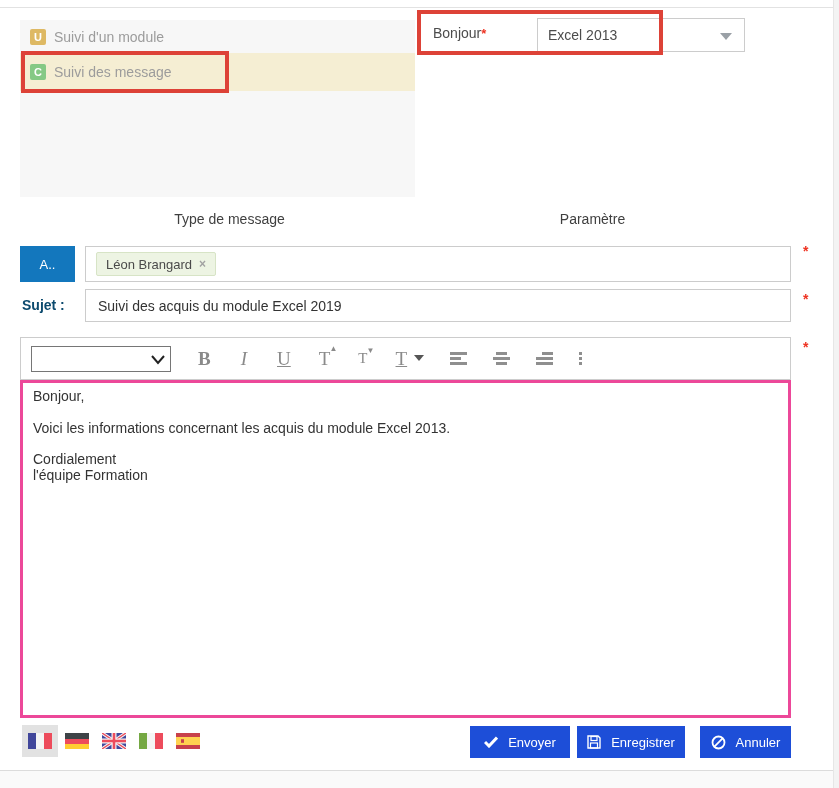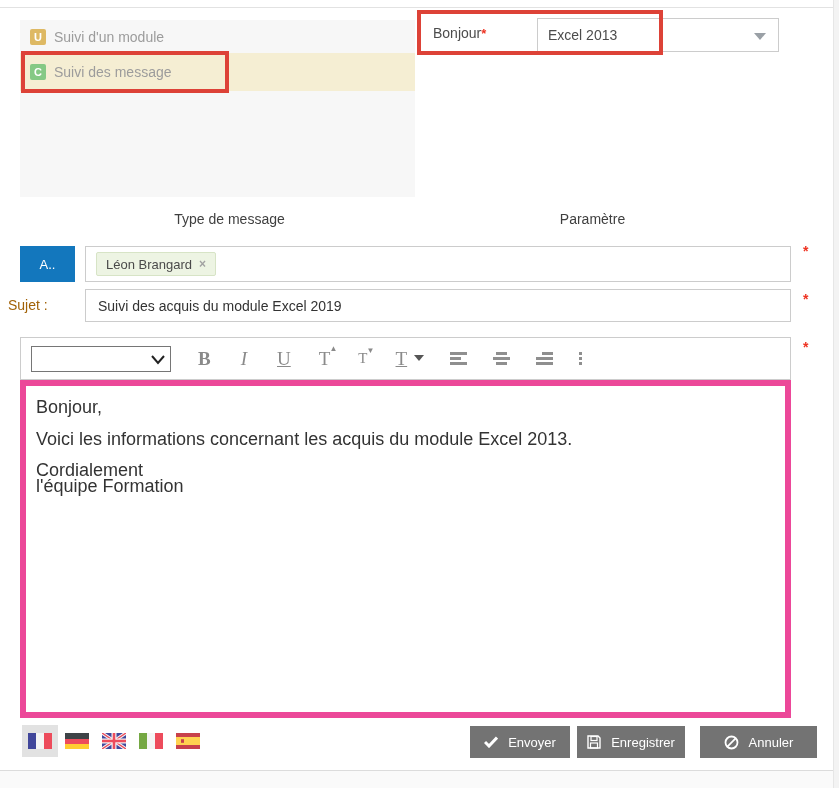--- a/index.html
+++ b/index.html
@@ -21,21 +21,21 @@
            display:flex; align-items:center; justify-content:center; }
   .badge-u { background:#deb964; }
   .badge-c { background:#85c985; }
   .annot { position:absolute; border:4px solid #dd4237; }
   .annot-list { left:21px; top:51px; width:208px; height:42px; }
   .annot-module { left:417px; top:10px; width:246px; height:45px; }
 
   
   .module-label { position:absolute; left:433px; top:25px; font-size:14px; color:#4c4c4c; }
   .module-label .star { position:static; }
-  .module-select { position:absolute; left:537px; top:18px; width:242px; height:34px; background:#fff;
+  .module-select { position:absolute; left:537px; top:18px; width:208px; height:34px; background:#fff;
                    border:1px solid #ccc; display:flex; align-items:center; padding:0 10px; font-size:14px; color:#4c4c4c; }
   .module-caret { position:absolute; right:12px; top:14px; width:0; height:0;
                   border-left:6px solid transparent; border-right:6px solid transparent; border-top:7px solid #9aa0a6; }
 
   .star { color:#e32; font-weight:bold; font-size:13px; }
   .star-abs { position:absolute; left:803px; font-size:14px; }
 
   
   .hdr { position:absolute; top:211px; font-size:14px; color:#3f3f3f; text-align:center; }
   .hdr-left { left:32px; width:395px; }
@@ -44,21 +44,21 @@
   
   .to-btn { position:absolute; left:20px; top:246px; width:55px; height:36px; background:#1377bd; color:#fff;
             font-size:13px; display:flex; align-items:center; justify-content:center; border:none; cursor:pointer; }
   .to-field { position:absolute; left:85px; top:246px; width:706px; height:36px; background:#fff; border:1px solid #ccc;
               display:flex; align-items:center; padding:0 10px; }
   .chip { display:inline-flex; align-items:center; gap:7px; background:#edf4e3; border:1px solid #d7e4c6;
           border-radius:2px; height:24px; padding:0 9px; font-size:13px; color:#4a4a4a; }
   .chip-x { color:#a2a2a2; font-weight:bold; font-size:12px; cursor:pointer; }
 
   
-  .subject-label { position:absolute; left:8px; top:297px; font-size:14px; color:#a16207; }
+  .subject-label { position:absolute; left:22px; top:297px; font-size:14px; color:#0c4a6e;font-weight:bold; }
   .subject-field { position:absolute; left:85px; top:289px; width:706px; height:33px; background:#fff; border:1px solid #ccc;
                    display:flex; align-items:center; padding:0 12px; font-size:14px; color:#333; }
 
   
   .toolbar { position:absolute; left:20px; top:337px; width:771px; height:43px; background:#fff; border:1px solid #ccc;
              display:flex; align-items:center; padding:0 10px; }
   .font-select { width:140px; height:26px; border:1px solid #767676; background:#fff; position:relative; cursor:pointer; }
   .font-select svg { position:absolute; right:5px; top:8px; }
   .tb { color:#8a8a8a; font-family:"Liberation Serif", serif; font-size:19px; background:none; border:none;
         cursor:pointer; padding:0; line-height:1; position:relative; }
@@ -73,36 +73,36 @@
                  border-left:5px solid transparent; border-right:5px solid transparent; border-top:6px solid #555; }
   .align-ic { width:17px; height:13px; margin-left:26px; background:none; border:none; cursor:pointer; padding:0; position:relative; }
   .align-ic i { position:absolute; left:0; height:2.5px; background:#8f8f8f; display:block; }
   .al-left i:nth-child(1){ top:0; width:17px; } .al-left i:nth-child(2){ top:5px; width:11px; } .al-left i:nth-child(3){ top:10px; width:17px; }
   .al-center i:nth-child(1){ top:0; width:11px; left:3px; } .al-center i:nth-child(2){ top:5px; width:17px; } .al-center i:nth-child(3){ top:10px; width:11px; left:3px; }
   .al-right i:nth-child(1){ top:0; width:11px; left:6px; } .al-right i:nth-child(2){ top:5px; width:17px; } .al-right i:nth-child(3){ top:10px; width:17px; }
   .al-list i { left:5px !important; } .al-list i:nth-child(1){ top:0; width:12px; } .al-list i:nth-child(2){ top:5px; width:12px; } .al-list i:nth-child(3){ top:10px; width:12px; }
   .al-list b { position:absolute; left:0; width:2.5px; height:2.5px; background:#8f8f8f; }
   .al-list b:nth-of-type(1){ top:0; } .al-list b:nth-of-type(2){ top:5px; } .al-list b:nth-of-type(3){ top:10px; }
 
-  .editor-body { position:absolute; left:20px; top:380px; width:771px; height:338px; background:#fff; border:6px solid #ec4899;
-                 padding:14px 10px; font-size:18px; color:#333; line-height:15.8px; white-space:pre-line; }
+  .editor-body { position:absolute; left:20px; top:380px; width:771px; height:338px; background:#fff; border:3px solid #ec4899;
+                 padding:6px 10px; font-size:14px; color:#333; line-height:15.8px; white-space:pre-line; }
 
   
   .lang-row { position:absolute; left:22px; top:725px; height:32px; display:flex; align-items:center; }
   .lang { width:36px; height:32px; display:flex; align-items:center; justify-content:center; cursor:pointer; }
   .lang.selected { background:#e2e2e2; }
   .lang + .lang { margin-left:1px; }
   .lang svg { display:block; }
 
   
-  .action-btn { position:absolute; top:726px; height:32px; background:#737373; color:#fff; border:none; cursor:pointer;
+  .action-btn { position:absolute; top:726px; height:32px; background:#1d4ed8; color:#fff; border:none; cursor:pointer;
                 font-size:13px; font-family:"Liberation Sans",sans-serif; display:flex; align-items:center; justify-content:center; gap:10px; }
   .btn-send { left:470px; width:100px; }
   .btn-save { left:577px; width:108px; }
-  .btn-cancel { left:700px; width:117px; }
+  .btn-cancel { left:700px; width:91px; }
 </style>
 </head>
 <body>
 
 <div class="hairline-top"></div>
 
 <div class="type-list">
   <div class="type-row">
     <span class="badge badge-u">U</span>
     <span>Suivi d'un module</span>

